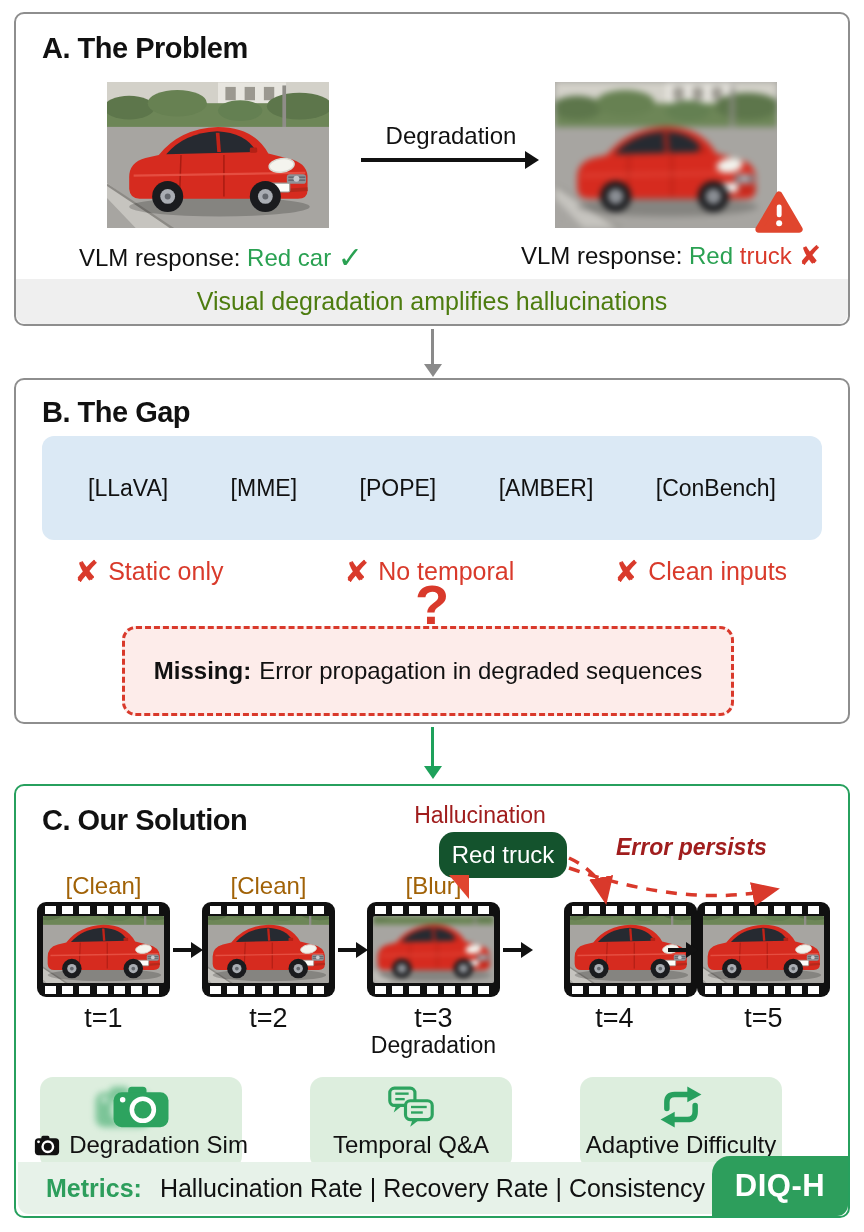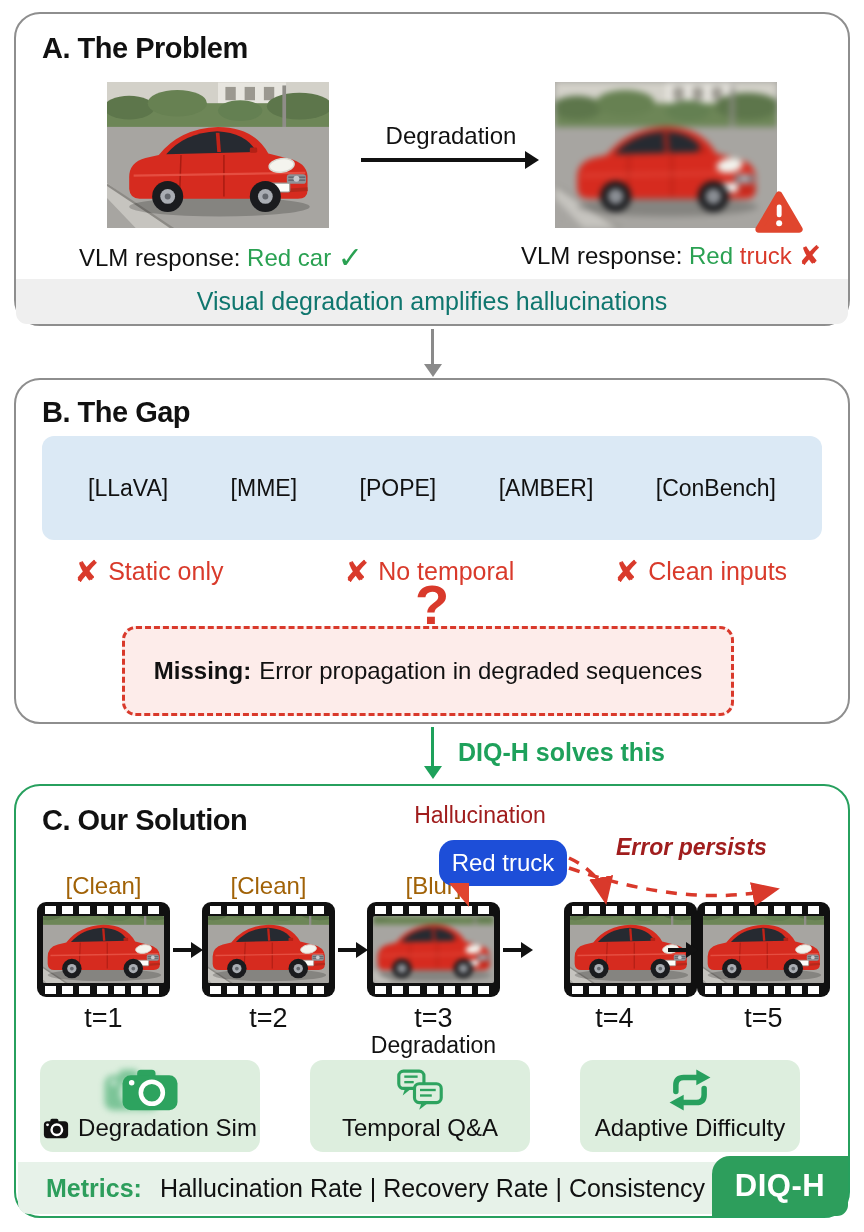--- a/index.html
+++ b/index.html
@@ -1,38 +1,38 @@
 <!DOCTYPE html>
 <html><head>
 <meta charset="utf-8">
 <style>
   * { margin:0; padding:0; box-sizing:border-box; }
   body { background:#fff; font-family:"Liberation Sans","DejaVu Sans",sans-serif; }
   .canvas { position:relative; width:864px; height:1232px; background:#fff; overflow:hidden; }
 
-  .panel { position:absolute; background:#fff; border:2.5px solid #8e8e8e; border-radius:26px; }
+  .panel { position:absolute; background:#fff; border:2.5px solid #8e8e8e; border-radius:10px; }
   .panel-title { position:absolute; font-size:29px; font-weight:700; color:#111; letter-spacing:-0.5px; }
 
   
   #panelA { left:14px; top:12px; width:836px; height:314px; }
   .photo { position:absolute; width:222px; height:146px; overflow:hidden; background:#a7a5a1; }
   .photo svg { width:100%; height:100%; display:block; }
   .blur3 svg { filter:blur(3px); }
   .harrow { position:absolute; height:3.5px; background:#111; }
   .harrow::after { content:""; position:absolute; right:-13px; top:50%; transform:translateY(-50%);
     border-left:14px solid #111; border-top:9px solid transparent; border-bottom:9px solid transparent; }
   .deg-label { position:absolute; font-size:24px; color:#111; }
   .resp { position:absolute; font-size:24px; color:#111; text-align:center; white-space:nowrap; }
   .ok-text { color:#2aa152; }
   .bad-text { color:#d93a2b; }
   .check { color:#2aa152; font-size:30px; font-weight:700; vertical-align:-2px; }
   .cross-mark { color:#d93a2b; font-size:27px; font-weight:700; vertical-align:-1px; }
   .warn { position:absolute; width:48px; height:44px; }
   .caption-strip { position:absolute; left:0; right:0; bottom:0; height:45px; background:#efefef;
-    border-radius:0 0 11px 11px; text-align:center; line-height:45px; font-size:25px; color:#0f766e; }
+    border-radius:0 0 11px 11px; text-align:center; line-height:45px; font-size:25px; color:#4d7c0f; }
 
   
   .varrow { position:absolute; width:3px; background:#8a8a8a; }
   .varrow::after { content:""; position:absolute; bottom:-12px; left:50%; transform:translateX(-50%);
     border-top:13px solid #8a8a8a; border-left:9px solid transparent; border-right:9px solid transparent; }
   .varrow.green { background:#1ea15b; }
   .varrow.green::after { border-top-color:#1ea15b; }
   .solves-label { position:absolute; font-size:25px; font-weight:700; color:#1ea15b; white-space:nowrap; }
 
   
@@ -47,23 +47,23 @@
     font-weight:700; color:#d9392b; z-index:3; }
   .missing-box { position:absolute; left:106px; top:246px; width:612px; height:90px; background:#fdecea;
     border:3.5px dashed #d9392b; border-radius:14px; display:flex; align-items:center; justify-content:center;
     font-size:24px; color:#111; white-space:nowrap; }
   .missing-box b { margin-right:8px; }
 
   
   #panelC { left:14px; top:784px; width:836px; height:434px; border-color:#27a05e; }
   .halluc-label { position:absolute; left:394px; top:16px; width:140px; text-align:center;
     font-size:23px; color:#a01d1d; }
-  .bubble { position:absolute; left:423px; top:46px; width:128px; height:46px; background:#1d4ed8;
+  .bubble { position:absolute; left:423px; top:46px; width:128px; height:46px; background:#14532d;
     border-radius:15px; color:#fff; font-size:24px; display:flex; align-items:center; justify-content:center;
-    z-index:4;margin-top:8px; }
+    z-index:4; }
   .bubble::after { content:""; position:absolute; left:10px; bottom:-21px;
     border-top:24px solid #e0452f; border-left:20px solid transparent; }
   .error-label { position:absolute; left:600px; top:48px; font-size:23px; font-style:italic;
     font-weight:600; color:#a01d1d; white-space:nowrap; }
   .arcs { position:absolute; left:0; top:0; width:836px; height:434px; pointer-events:none; z-index:3; }
 
   .fgroup { position:absolute; top:86px; width:133px; text-align:center; }
   .ftag { height:30px; font-size:24px; color:#a16207; }
   .film { position:relative; width:133px; height:95px; background:#101010; border-radius:9px; }
   .film .holes-top, .film .holes-bot { position:absolute; left:8px; right:8px; height:8px;
@@ -73,21 +73,21 @@
     background:#a7a5a1; border-radius:2px; }
   .film .shot svg { width:100%; height:100%; display:block; }
   .blurframe svg { filter:blur(2.4px); }
   .ftime { margin-top:6px; font-size:27px; color:#111; }
   .frame-arrow { position:absolute; top:162px; width:19px; height:3.5px; background:#111; }
   .frame-arrow::after { content:""; position:absolute; right:-11px; top:50%; transform:translateY(-50%);
     border-left:12px solid #111; border-top:8px solid transparent; border-bottom:8px solid transparent; }
   .deg-under { position:absolute; left:351px; top:246px; width:133px; text-align:center;
     font-size:23px; color:#111; }
 
-  .feature { position:absolute; top:274px; width:220px; height:92px; background:#ddeede; border-radius:13px;
+  .feature { position:absolute; top:291px; width:202px; height:92px; background:#ddeede; border-radius:13px;
     display:flex; flex-direction:column; align-items:center; justify-content:flex-end; padding-bottom:10px; }
   .feat-icon { position:absolute; top:8px; left:50%; transform:translateX(-50%); height:44px; }
   .feat-label { font-size:24px; color:#111; display:flex; align-items:center; gap:9px; white-space:nowrap; }
   .ghost { position:absolute; top:8px; left:50%; transform:translateX(-78%); height:44px;
     filter:blur(3px); opacity:.55; }
 
   .metrics-bar { position:absolute; left:2px; right:2px; bottom:2px; height:52px; background:#e7f2e9;
     border-radius:0 0 11px 11px; display:flex; align-items:center; padding-left:28px;
     font-size:25px; color:#111; white-space:nowrap; }
   .metrics-bar .mlabel { color:#2d9e5c; font-weight:700; margin-right:18px; }
@@ -215,21 +215,20 @@
 
     <div class="qmark">?</div>
 
     <div class="missing-box">
       <b>Missing:</b>
       <span>Error propagation in degraded sequences</span>
     </div>
   </div>
 
   <div class="varrow green" style="left:431px; top:727px; height:40px;"></div>
-  <div class="solves-label" style="left:458px; top:738px;">DIQ-H solves this</div>
 
   <div class="panel" id="panelC">
     <div class="panel-title" style="left:26px; top:18px;text-align:right;">C. Our Solution</div>
 
     <div class="halluc-label">Hallucination</div>
     <div class="bubble">Red truck</div>
     <div class="error-label">Error persists</div>
 
     <svg class="arcs" viewBox="0 0 836 434">
       <defs>

